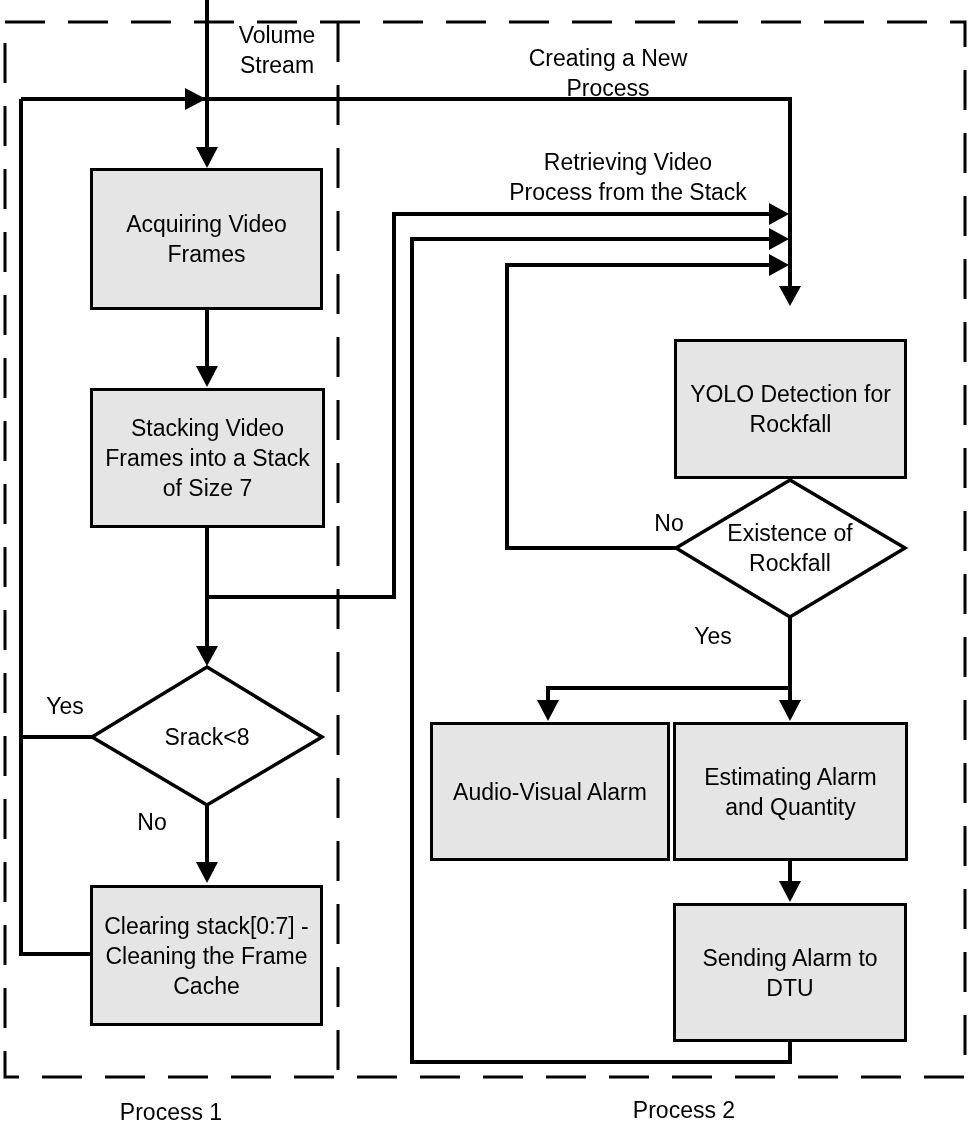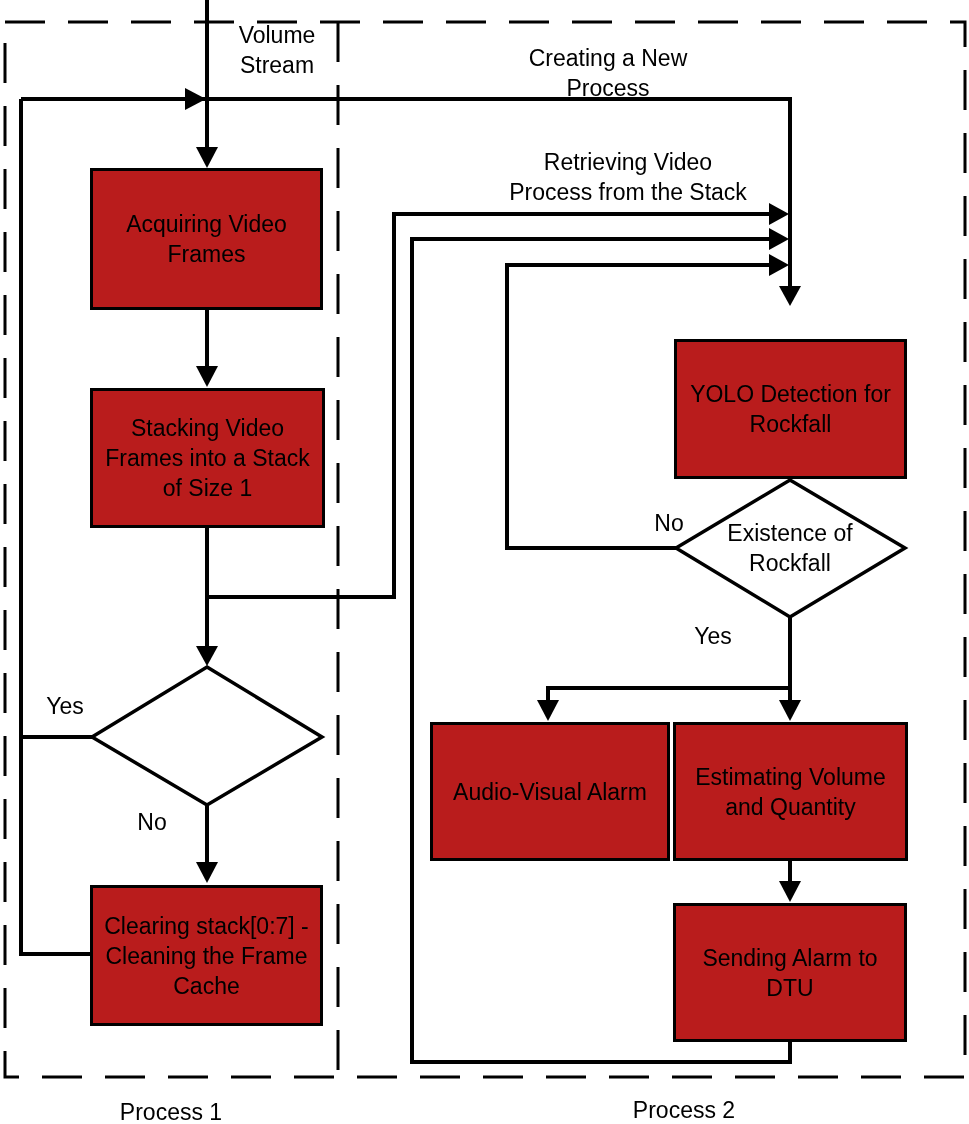--- a/index.html
+++ b/index.html
@@ -3,21 +3,21 @@
 <meta charset="utf-8">
 <style>
   html,body{margin:0;padding:0;background:#ffffff;}
   .stage{
     position:relative;width:969px;height:1124px;background:#ffffff;
     font-family:"Liberation Sans","DejaVu Sans",sans-serif;
     color:#000000;overflow:hidden;
   }
   .layer{position:absolute;left:0;top:0;}
   .node{
-    position:absolute;box-sizing:border-box;background:#b91c1c;
+    position:absolute;box-sizing:border-box;background:#e5e5e5;
     border:3px solid #000000;display:flex;align-items:center;justify-content:center;
     text-align:center;font-size:23px;line-height:30px;white-space:pre-line;
     padding:2px 4px;z-index:3;
   }
   .lbl{
     position:absolute;display:flex;align-items:center;justify-content:center;
     text-align:center;font-size:23px;line-height:30px;white-space:pre-line;z-index:4;
   }
   svg{display:block;}
   .conn{stroke:#000000;stroke-width:4;fill:none;}
@@ -79,44 +79,45 @@
     <polygon class="diamond" points="790,480 905,548 790,617 676,548"></polygon>
   </svg>
 
   <div class="node" style="left:90px;top:168px;width:233px;height:142px;">
     <span>Acquiring Video
 Frames</span>
   </div>
   <div class="node" style="left:90px;top:388px;width:235px;height:140px;">
     <span>Stacking Video
 Frames into a Stack
-of Size 1</span>
+of Size 7</span>
   </div>
   <div class="node" style="left:90px;top:885px;width:233px;height:141px;">
     <span>Clearing stack[0:7] -
 Cleaning the Frame
 Cache</span>
   </div>
 
   <div class="node" style="left:674px;top:307px;width:233px;height:140px;margin-top:32px;">
     <span>YOLO Detection for
 Rockfall</span>
   </div>
   <div class="node" style="left:430px;top:722px;width:240px;height:139px;">
     <span>Audio-Visual Alarm</span>
   </div>
   <div class="node" style="left:673px;top:722px;width:235px;height:139px;">
-    <span>Estimating Volume
+    <span>Estimating Alarm
 and Quantity</span>
   </div>
   <div class="node" style="left:673px;top:903px;width:234px;height:139px;">
     <span>Sending Alarm to
 DTU</span>
   </div>
 
+  <div class="lbl" style="left:117px;top:722px;width:180px;height:30px;">Srack&lt;8</div>
   <div class="lbl" style="left:690px;top:518px;width:200px;height:60px;">Existence of
 Rockfall</div>
 
   <div class="lbl" style="left:207px;top:20px;width:140px;height:60px;">Volume
 Stream</div>
   <div class="lbl" style="left:498px;top:43px;width:220px;height:60px;">Creating a New
 Process</div>
   <div class="lbl" style="left:498px;top:147px;width:260px;height:60px;">Retrieving Video
 Process from the Stack</div>
 

